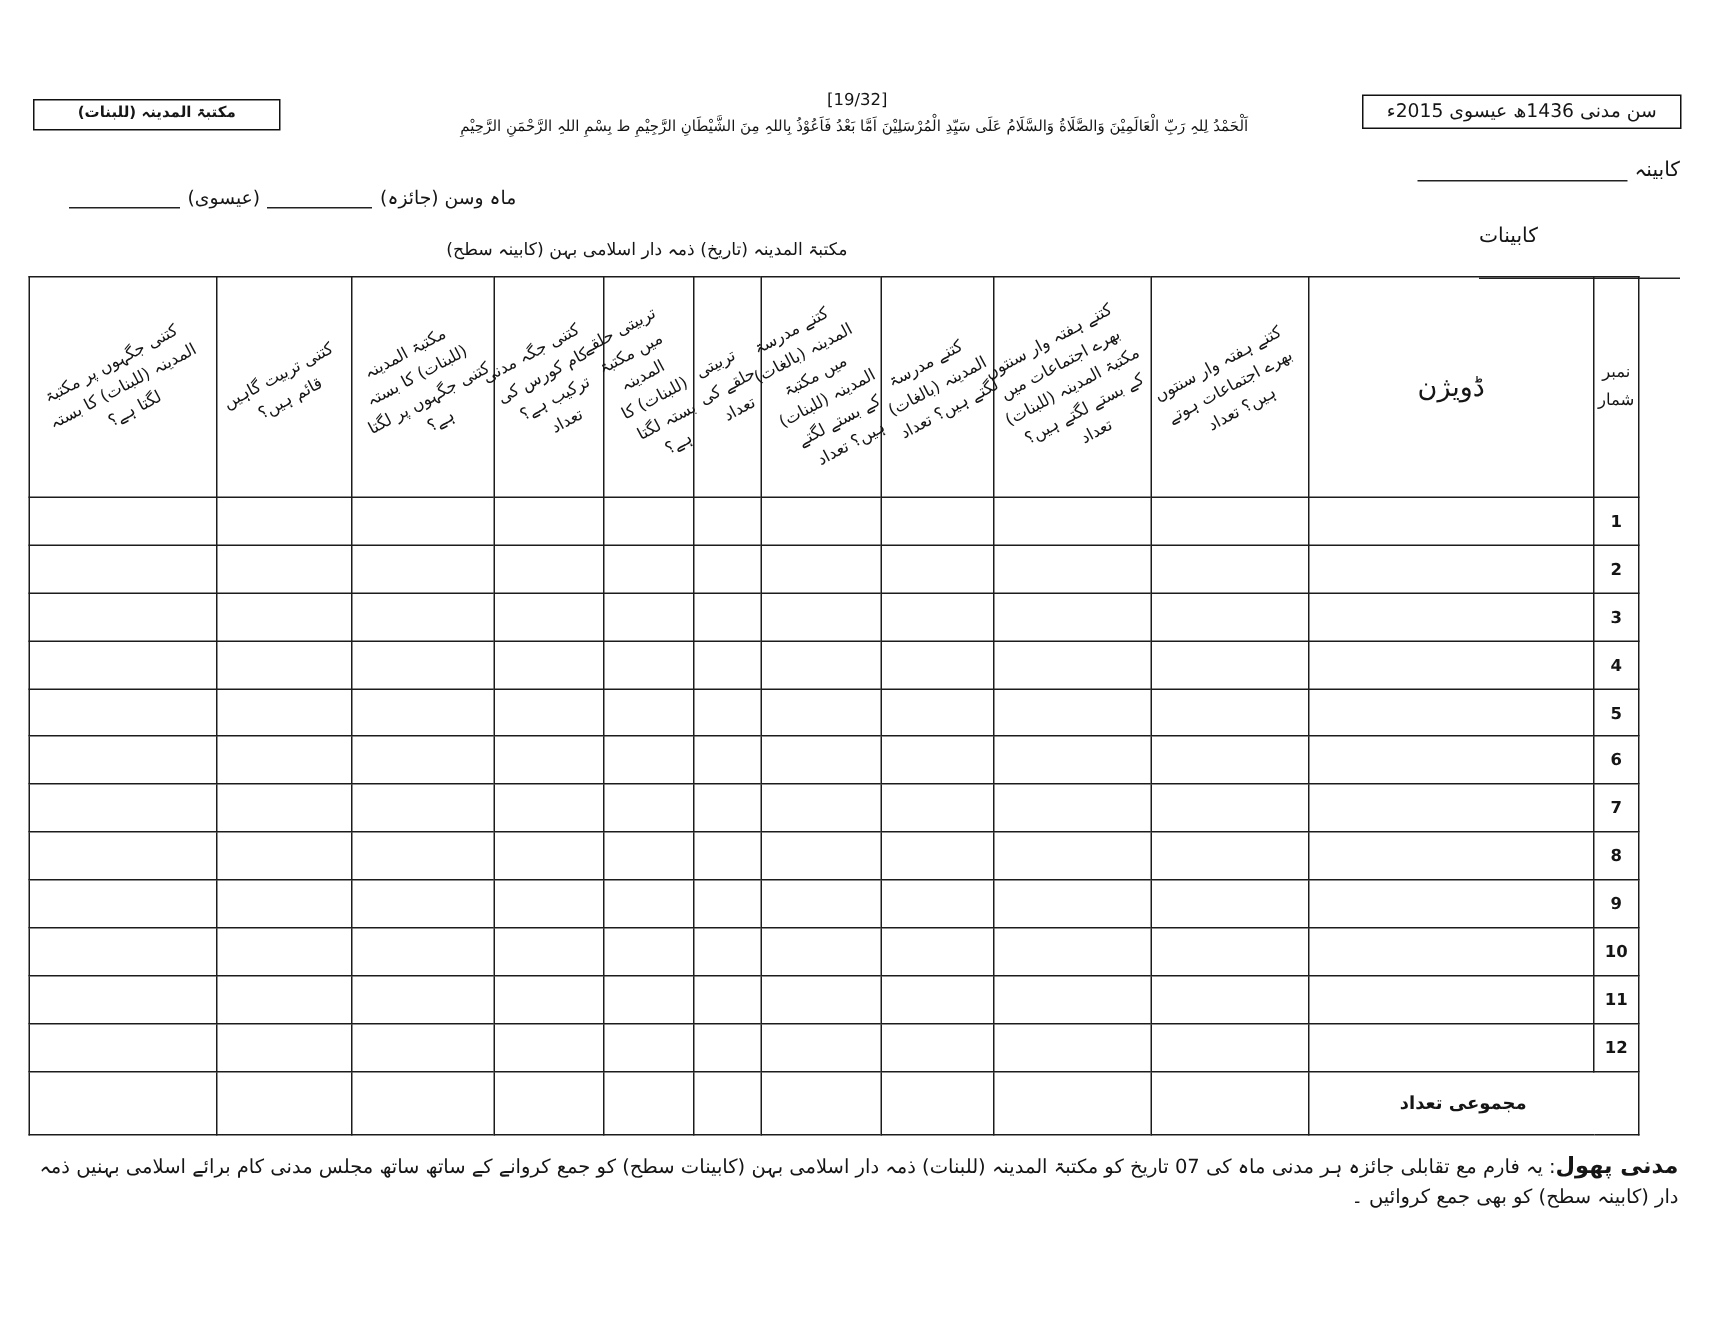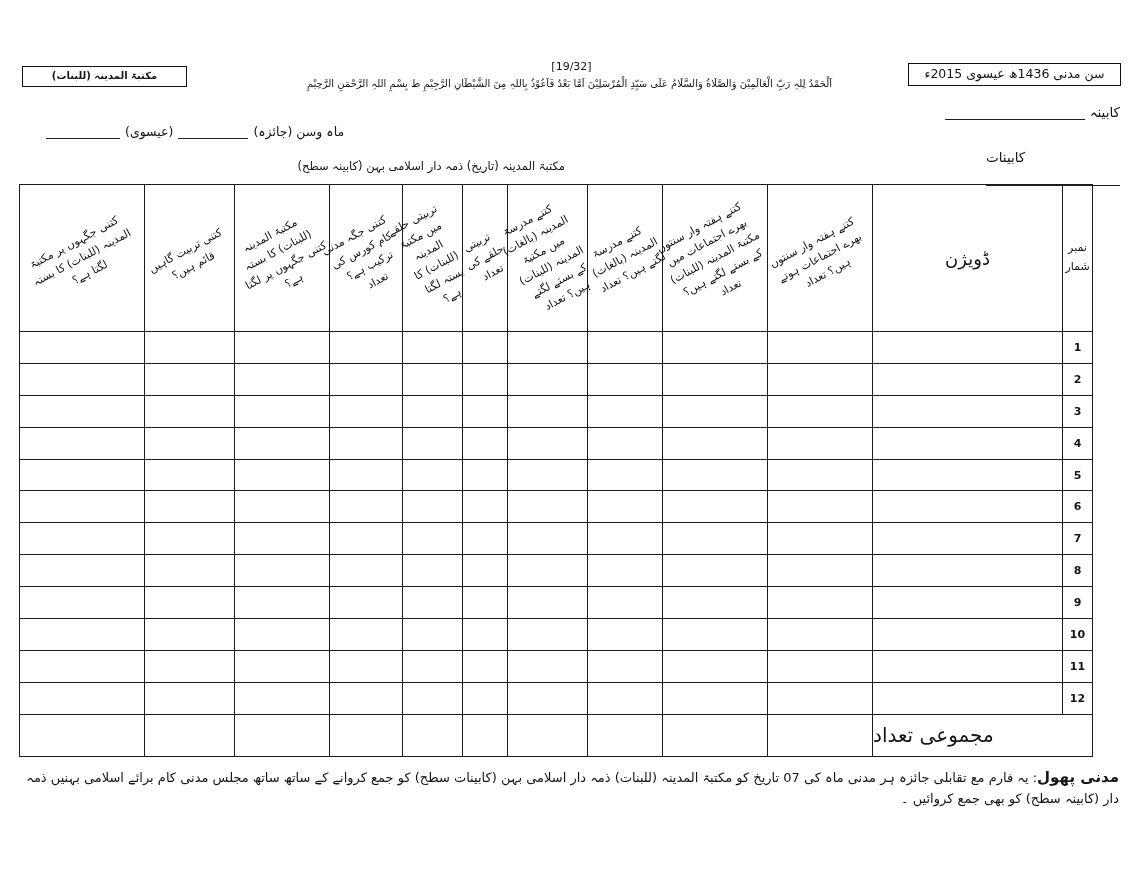--- a/index.html
+++ b/index.html
@@ -26,21 +26,21 @@
   .perf-table{position:absolute;top:184px;right:46px;width:1073px;border-collapse:collapse;table-layout:fixed;}
   .perf-table th,.perf-table td{border:1.2px solid #1c1c1c;padding:0;}
   .perf-table thead th{height:146px;font-weight:400;vertical-align:middle;}
   .h-serial{font-size:11px;font-weight:700;line-height:1.7;text-align:center;margin-top:16px;}
   .h-division{font-size:18px;font-weight:700;text-align:center;margin-top:20px;}
   .rot{height:146px;display:flex;align-items:center;justify-content:center;overflow:visible;}
   .rot span{display:block;transform:rotate(-28deg);font-size:11px;line-height:1.55;text-align:center;}
   .perf-table tbody td{height:30.9px;}
   .serial-cell{text-align:center;font-size:11px;font-weight:700;}
   .total-row td{height:41px;}
-  .total-label{font-weight:400;font-size:20px;text-align:left;padding-right:14px !important;vertical-align:middle;}
+  .total-label{font-weight:700;font-size:12px;text-align:center;padding-right:14px !important;vertical-align:middle;}
 
   
   .footer-note{position:absolute;top:766px;right:20px;left:14px;font-size:13px;line-height:1.5;}
   .footer-note .lbl{font-size:15px;font-weight:700;}
 </style>
 </head>
 <body>
 
 <div class="page">
 

